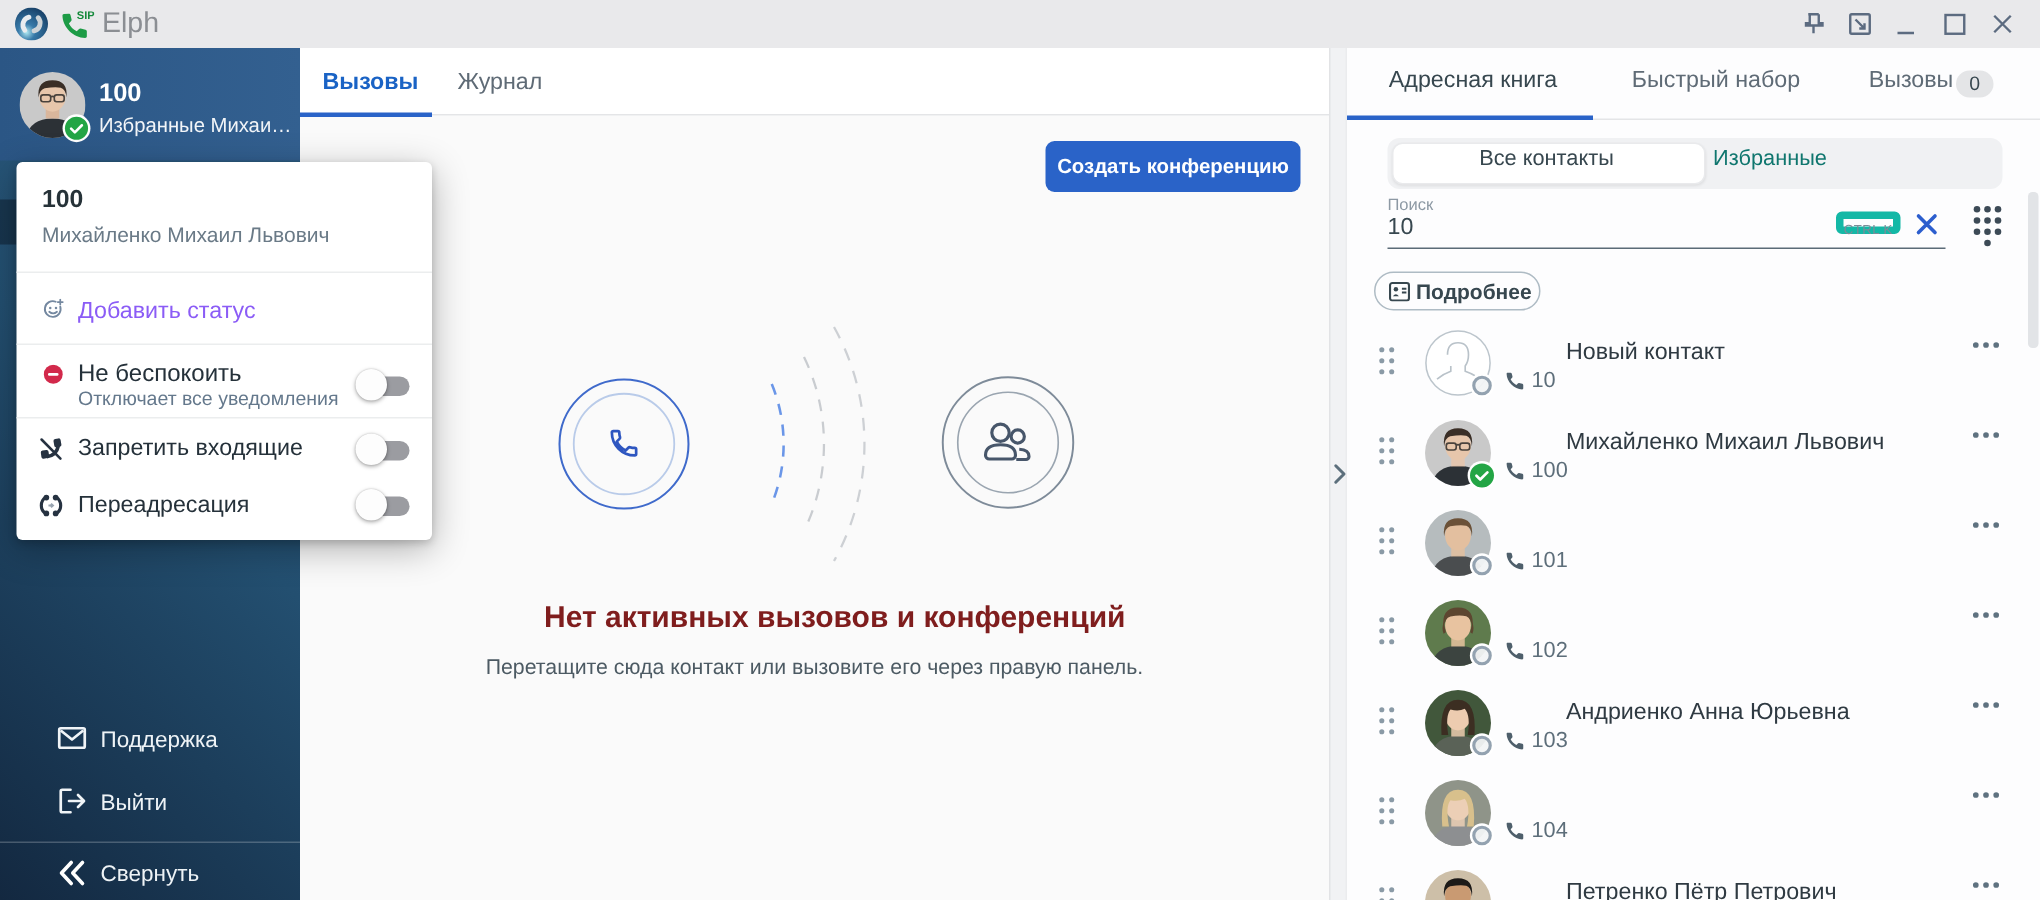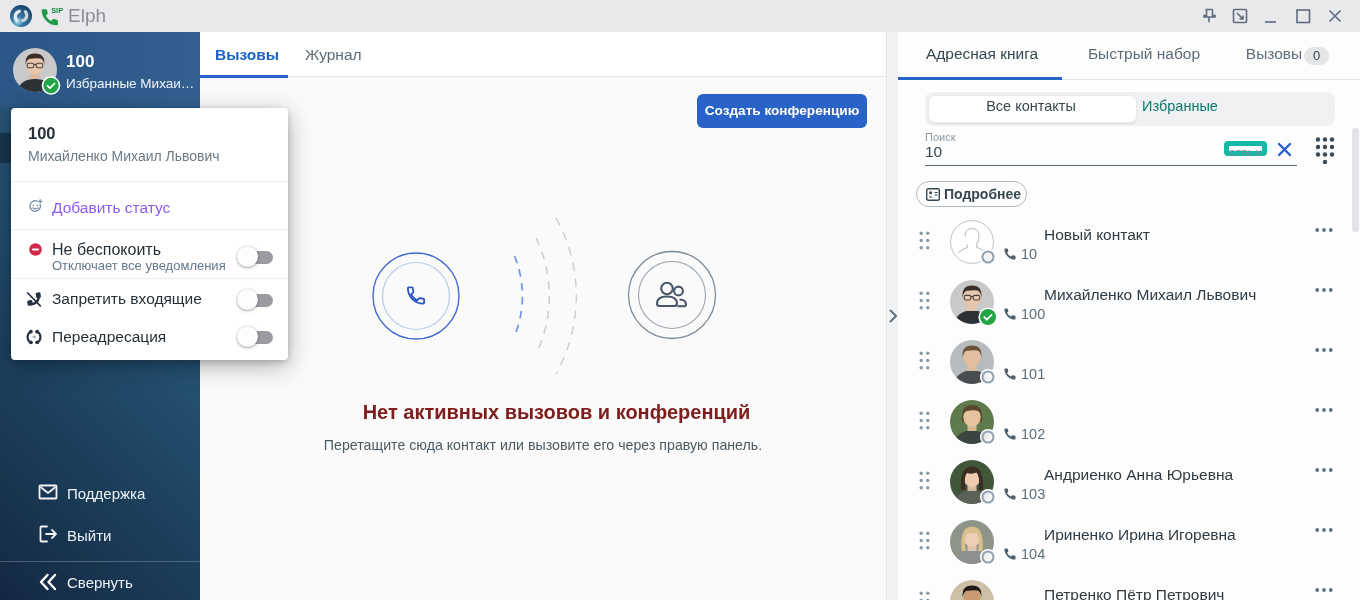--- a/index.html
+++ b/index.html
@@ -499,21 +499,20 @@
 <rect x="17.5" y="22" width="9" height="9" fill="#eccfb6" opacity=".85"></rect>
 <ellipse cx="22" cy="17" rx="8.6" ry="10" fill="#eccfb6"></ellipse>
 <path d="M11.5 31 Q9.5 6.5 22 6.5 Q34.5 6.5 32.5 31 L28 31 Q30.5 17.5 26.5 12.5 Q22.5 14.5 17 13.5 Q13.5 17.5 16 31 Z" fill="#d8c08c"></path>
 </g>
 </svg>
         <svg class="bdg" width="20" height="20" viewBox="0 0 20 20">
 <circle cx="10" cy="10" r="6.8" fill="rgba(242,244,245,.95)" stroke="#fff" stroke-width="2.6"></circle>
 <circle cx="10" cy="10" r="5.5" fill="none" stroke="#93a2b0" stroke-width="2.1"></circle>
 </svg>
       </div>
-  <div class="name">Ириненко Ирина Игоревна</div>
   <svg class="ph" width="12" height="12" viewBox="0 0 12 12">
 <path d="M1.1 .5 C.6 .5 .4 .8 .4 1.2 C.4 6.5 5.5 11.6 10.8 11.6 C11.2 11.6 11.5 11.3 11.5 10.9 L11.5 8.6 C11.5 8.2 11.3 7.9 10.9 7.8 L8.7 7.3 C8.4 7.2 8.1 7.3 7.9 7.6 L6.9 8.6 C5.2 7.7 3.9 6.4 3.1 4.8 L4.1 3.8 C4.3 3.5 4.4 3.2 4.3 2.9 L3.8 1 C3.7 .7 3.4 .5 3.1 .5 Z" fill="#4e5f6b"></path>
 </svg>
   <div class="num">104</div>
   <div class="menu">
         <svg width="18" height="6" viewBox="0 0 18 6">
 <g fill="#5f7280">
             <circle cx="2.2" cy="3" r="1.9"></circle>
             <circle cx="9" cy="3" r="1.9"></circle>
             <circle cx="15.8" cy="3" r="1.9"></circle>

